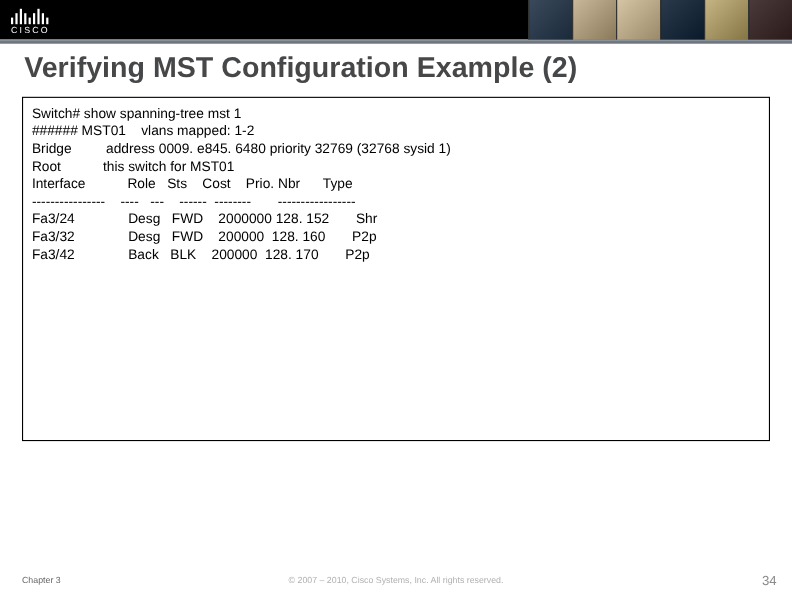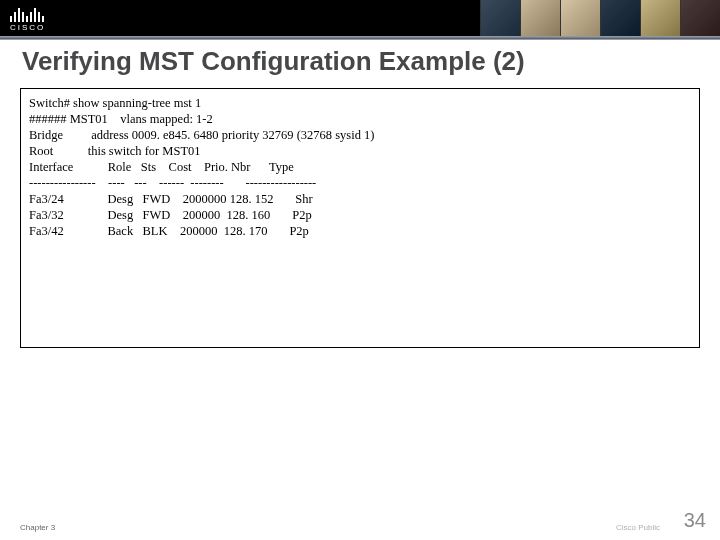--- a/index.html
+++ b/index.html
@@ -65,34 +65,34 @@
   h1.title {
     font-size: 26px;
     font-weight: bold;
     color: #464749;
     margin: 6px 0 10px 22px;
   }
   .terminal-box {
     margin: 11px 20px;
     border: 1.5px solid #000;
     padding: 6px 8px;
-    font-family: Liberation Serif, serif;
+    font-family: Liberation Sans, sans-serif;
     font-size: 12.5px;
     line-height: 1.28;
     white-space: pre;
     color: #000;
-    height: 260px;
+    height: 313px;
   }
   .footer {
     position: absolute;
     bottom: 8px;
     left: 0;
     width: 100%;
     display: flex;
-    align-items: flex-end;
+    align-items: center;
     font-size: 8px;
     color: #8a8a8a;
   }
   .footer .chapter {
     margin-left: 20px;
     color: #666;
   }
   .footer .copyright {
     position: absolute;
     left: 50%;
@@ -101,21 +101,21 @@
   }
   .footer .pub {
     position: absolute;
     right: 60px;
     color: #b0b0b0;
     margin-top: 32px;
   }
   .footer .pagenum {
     position: absolute;
     right: 14px;
-    font-size: 20px;
+    font-size: 12px;
     color: #8a8a8a;
   }
 </style>
 </head>
 <body>
 
 <div class="topbar">
   <div class="cisco-logo">
     <div class="cisco-bars">
       <span class="b1"></span>
@@ -148,15 +148,16 @@
 <span>Bridge         address 0009. e845. 6480 priority 32769 (32768 sysid 1)</span>
 <span>Root           this switch for MST01</span>
 <span>Interface           Role   Sts    Cost    Prio. Nbr      Type</span>
 <span>----------------    ----   ---    ------  --------       -----------------</span>
 <span>Fa3/24              Desg   FWD    2000000 128. 152       Shr</span>
 <span>Fa3/32              Desg   FWD    200000  128. 160       P2p</span>
 <span>Fa3/42              Back   BLK    200000  128. 170       P2p</span></div>
 
 <div class="footer">
   <span class="chapter">Chapter 3</span>
+  <span class="copyright">© 2007 – 2010, Cisco Systems, Inc. All rights reserved.</span>
   <span class="pub">Cisco Public</span>
   <span class="pagenum">34</span>
 </div>
 
 </body></html>

